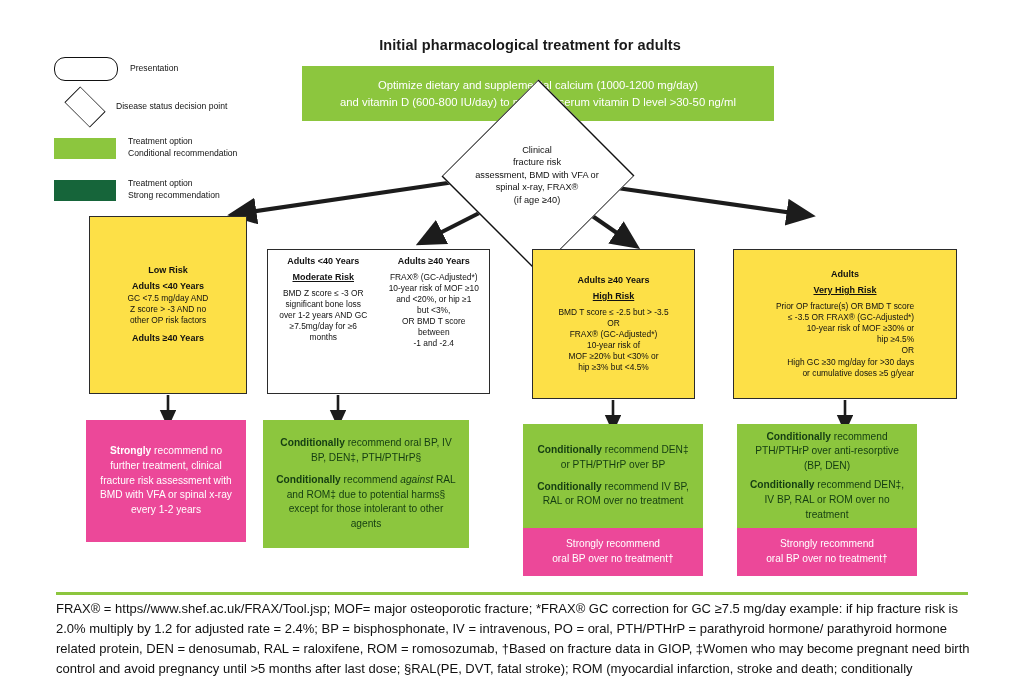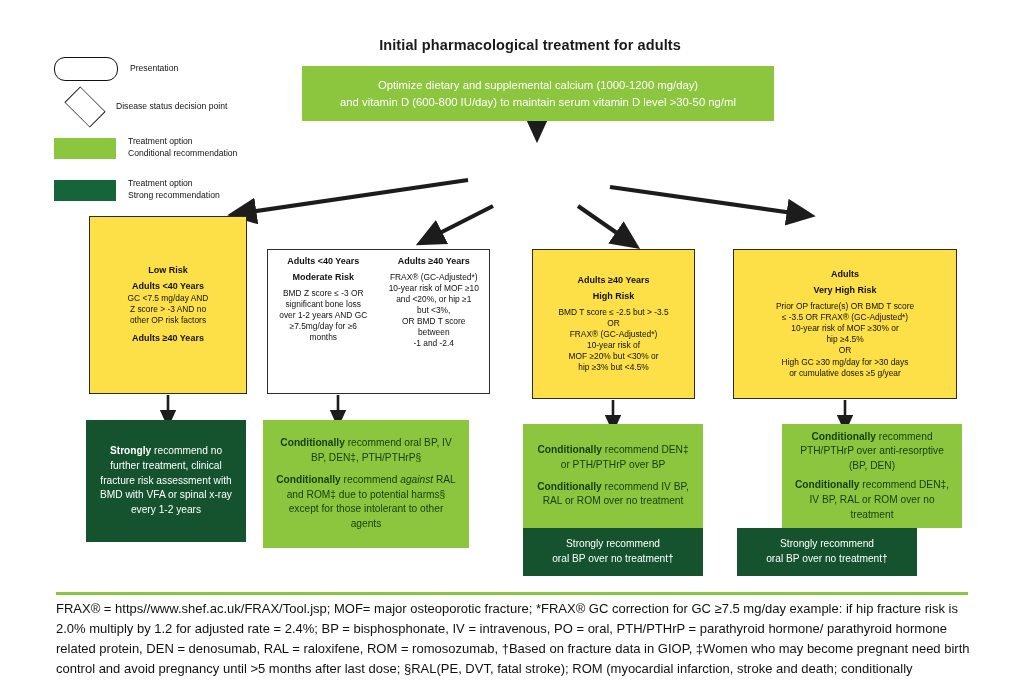--- a/index.html
+++ b/index.html
@@ -84,34 +84,35 @@
     padding: 6px 6px;
   }
   .box-lightgreen {
     background: #8cc63e;
     color: #143d12;
     font-size: 10.2px;
     line-height: 1.45;
     padding: 8px 10px;
   }
   .box-darkgreen {
-    background: #14532d;
+    background: #ec4899;
     color: #ffffff;
     font-size: 10.2px;
     line-height: 1.45;
     padding: 8px 10px;
   }
 
   .risk-head {
     font-weight: bold;
     font-size: 9px;
   }
   .risk-head-u {
     font-weight: bold;
     font-size: 9px;
+    text-decoration: underline;
   }
   .bold { font-weight: bold; }
   .ital { font-style: italic; }
   .spacer { display:block; height: 7px; }
   .spacer-sm { display:block; height: 4px; }
 
   
   .diamond-wrap {
     position: absolute;
   }
@@ -209,20 +210,32 @@
       <div class="legend-text" style="white-space:pre-line;">Treatment option
 Strong  recommendation</div>
     </div>
   </div>
 
   <div class="abs box box-green-top" style="left:302px; top:66px; width:472px; height:55px; flex-direction:column;">
     <div>Optimize dietary and supplemental calcium (1000-1200 mg/day)</div>
     <div>and vitamin D (600-800 IU/day) to maintain serum vitamin D level &gt;30-50 ng/ml</div>
   </div>
 
+  <div class="diamond-wrap" style="left:451px; top:127px; width:172px; height:96px;">
+    <div class="diamond-shape" style="transform: rotate(45deg) scale(.78,1.4); transform-origin:50% 50%;"></div>
+    <div class="diamond-label">
+      <div>
+        <div>Clinical</div>
+        <div>fracture risk</div>
+        <div>assessment, BMD with VFA or</div>
+        <div>spinal x-ray, FRAX®</div>
+        <div>(if age ≥40)</div>
+      </div>
+    </div>
+  </div>
 
   <div class="abs box box-white" style="left:89px; top:216px; width:158px; height:178px; flex-direction:column;">
     <div>
       <div class="risk-head">Low Risk</div>
       <span class="spacer-sm"></span>
       <div class="risk-head">Adults &lt;40 Years</div>
       <div style="white-space:pre-line;">GC &lt;7.5 mg/day AND
 Z score &gt; -3 AND no
 other OP risk factors</div>
       <span class="spacer"></span>
@@ -269,21 +282,21 @@
 hip ≥3% but &lt;4.5%</div>
     </div>
   </div>
 
   <div class="abs box box-white" style="left:733px; top:249px; width:224px; height:150px; flex-direction:column;">
     <div>
       <div class="risk-head">Adults</div>
       <span class="spacer-sm"></span>
       <div class="risk-head-u">Very High Risk</div>
       <span class="spacer-sm"></span>
-      <div style="white-space:pre-line;">Prior OP fracture(s) OR BMD T score
+      <div style="white-space:pre-line;text-align:right;">Prior OP fracture(s) OR BMD T score
 ≤ -3.5 OR FRAX® (GC-Adjusted*)
 10-year risk of MOF ≥30% or
 hip ≥4.5%
 OR
 High GC ≥30 mg/day for &gt;30 days
 or cumulative doses ≥5 g/year</div>
     </div>
   </div>
 
   <div class="abs box box-darkgreen" style="left:86px; top:420px; width:160px; height:122px;">
@@ -313,21 +326,21 @@
       <div>
         <span class="bold">Conditionally</span><span> recommend </span><span class="ital">against</span><span> RAL and ROM‡ due to potential harms§ except for those intolerant to other agents</span>
       </div>
     </div>
   </div>
   <div class="abs box box-darkgreen" style="left:523px; top:528px; width:180px; height:48px; flex-direction:column;">
     <div>Strongly recommend</div>
     <div>oral BP over no treatment†</div>
   </div>
 
-  <div class="abs box box-lightgreen" style="left:737px; top:424px; width:180px; height:104px;margin-left:45px;">
+  <div class="abs box box-lightgreen" style="left:737px; top:424px; width:180px; height:104px;">
     <div>
       <div>
         <span class="bold">Conditionally</span><span> recommend PTH/PTHrP over anti-resorptive (BP, DEN)</span>
       </div>
       <span class="spacer-sm"></span>
       <div>
         <span class="bold">Conditionally</span><span> recommend DEN‡, IV BP, RAL or ROM over no treatment</span>
       </div>
     </div>
   </div>

